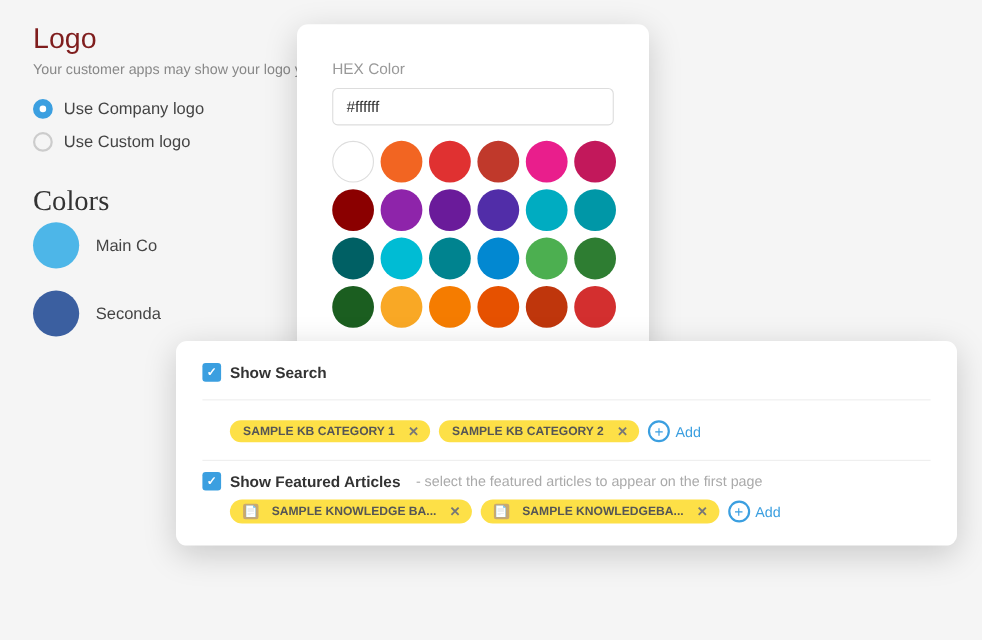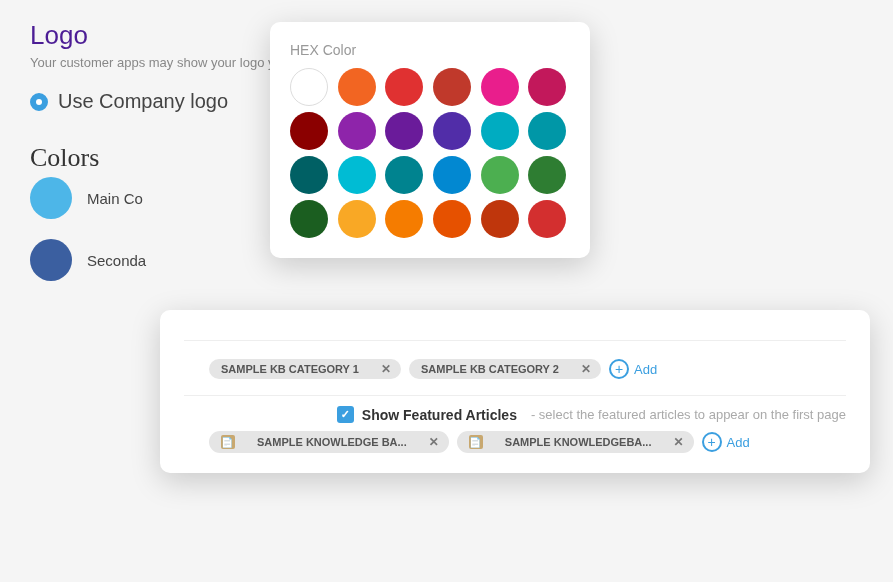--- a/index.html
+++ b/index.html
@@ -17,40 +17,40 @@
       position: absolute;
       top: 0; left: 0;
       width: 100%; height: 100%;
       background: #f5f5f5;
       padding: 20px 30px;
     }
 
     .bg-panel h2 {
       font-size: 26px;
       font-weight: 400;
-      color: #4c1d95;
+      color: #7f1d1d;
       margin-bottom: 4px;
     }
 
     .bg-panel .subtitle {
       font-size: 13px;
       color: #888;
       margin-bottom: 20px;
     }
 
     .radio-group {
       margin-bottom: 30px;
     }
 
     .radio-item {
       display: flex;
       align-items: center;
       gap: 10px;
       margin-bottom: 12px;
-      font-size: 20px;
+      font-size: 15px;
       color: #444;
     }
 
     .radio-circle {
       width: 18px;
       height: 18px;
       border-radius: 50%;
       border: 2px solid #ccc;
       display: flex;
       align-items: center;
@@ -106,21 +106,21 @@
 
     
     .hex-picker-card {
       position: absolute;
       top: 22px;
       left: 270px;
       width: 320px;
       background: white;
       border-radius: 10px;
       box-shadow: 0 8px 30px rgba(0,0,0,0.18);
-      padding: 20px;
+      padding: 32px;
       z-index: 10;
     }
 
     .hex-picker-card h4 {
       font-size: 14px;
       color: #999;
       font-weight: 500;
       margin-bottom: 10px;
     }
 
@@ -216,22 +216,22 @@
       gap: 8px;
       margin-top: 8px;
       width: 100%;
       padding-left: 25px;
       flex-wrap: wrap;
     }
 
     .tag {
       display: flex;
       align-items: center;
-      gap: 22px;
-      background: #e5e5e5;
+      gap: 12px;
+      background: #fde047;
       border-radius: 20px;
       padding: 4px 10px 4px 12px;
       font-size: 11px;
       font-weight: 600;
       color: #555;
       text-transform: uppercase;
     }
 
     .tag-close {
       font-size: 12px;
@@ -288,38 +288,43 @@
 
 <div class="bg-panel">
   <h2>Logo</h2>
   <p class="subtitle">Your customer apps may show your logo y</p>
 
   <div class="radio-group">
     <div class="radio-item">
       <div class="radio-circle selected"></div>
       <span>Use Company logo</span>
     </div>
+    <div class="radio-item">
+      <div class="radio-circle"></div>
+      <span>Use Custom logo</span>
+    </div>
   </div>
 
   <div class="colors-section">
     <h2>Colors</h2>
 
     <div class="color-row">
       <div class="color-dot" style="background:#4db6e8;"></div>
       <span class="color-label">Main Co</span>
     </div>
     <div class="color-row">
       <div class="color-dot" style="background:#3b5fa0;"></div>
       <span class="color-label">Seconda</span>
     </div>
   </div>
 </div>
 
 <div class="hex-picker-card">
   <h4>HEX Color</h4>
+  <input class="hex-input" type="text" value="#ffffff" style="">
   <div class="color-grid">
 
     <div class="color-swatch" style="background:#ffffff; border: 1px solid #ddd;"></div>
     <div class="color-swatch" style="background:#f26522;"></div>
     <div class="color-swatch" style="background:#e03131;"></div>
     <div class="color-swatch" style="background:#c0392b;"></div>
     <div class="color-swatch" style="background:#e91e8c;"></div>
     <div class="color-swatch" style="background:#c2185b;"></div>
 
     <div class="color-swatch" style="background:#8b0000;"></div>
@@ -340,20 +345,26 @@
     <div class="color-swatch" style="background:#f9a825;"></div>
     <div class="color-swatch" style="background:#f57c00;"></div>
     <div class="color-swatch" style="background:#e65100;"></div>
     <div class="color-swatch" style="background:#bf360c;"></div>
     <div class="color-swatch" style="background:#d32f2f;"></div>
   </div>
 </div>
 
 <div class="settings-card">
 
+  <div class="setting-row">
+    <div class="checkbox-container">
+      <div class="checkbox"></div>
+      <span class="setting-label">Show Search</span>
+    </div>
+  </div>
 
   <div class="divider"></div>
 
   <div class="setting-row" style="flex-direction: column; align-items: flex-start;">
     <div class="tags-row">
       <div class="tag">
         <span>SAMPLE KB CATEGORY 1</span>
         <span class="tag-close">✕</span>
       </div>
       <div class="tag">
@@ -362,21 +373,21 @@
       </div>
       <button class="add-button">
         <div class="add-circle">+</div>
         <span>Add</span>
       </button>
     </div>
   </div>
 
   <div class="divider"></div>
 
-  <div class="setting-row" style="flex-direction: column; align-items: flex-end;">
+  <div class="setting-row" style="flex-direction: column; align-items: flex-start;">
     <div class="checkbox-container">
       <div class="checkbox"></div>
       <span class="setting-label">Show Featured Articles</span>
       <span class="setting-description">- select the featured articles to appear on the first page</span>
     </div>
     <div class="tags-row">
       <div class="tag">
         <div class="article-tag-icon">📄</div>
         <span>SAMPLE KNOWLEDGE BA...</span>
         <span class="tag-close">✕</span>

